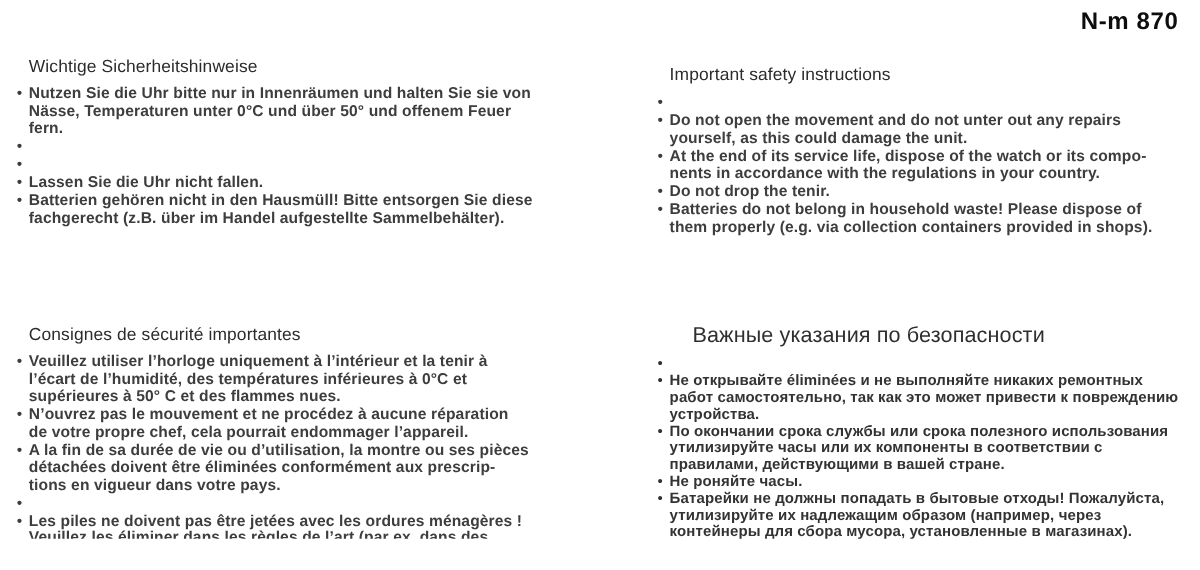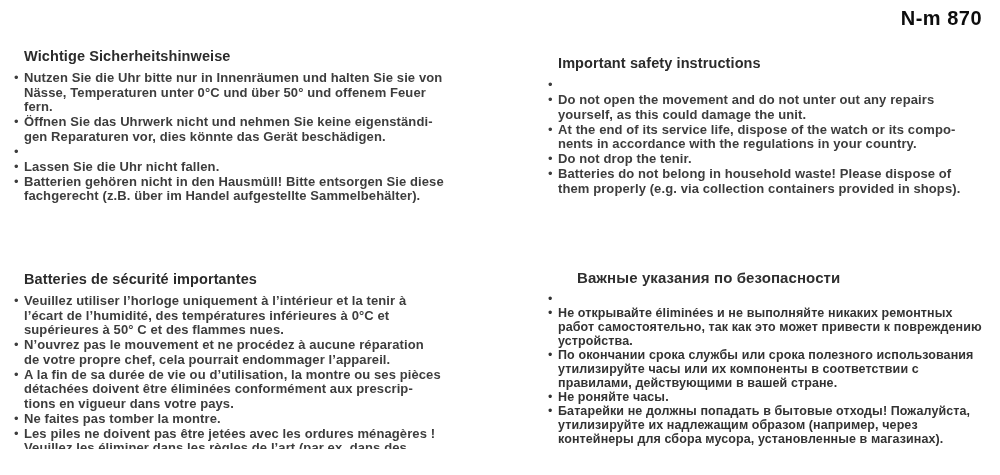--- a/index.html
+++ b/index.html
@@ -19,21 +19,21 @@
     top: 7px; right: 18px;
     font-size: 20px;
     font-weight: bold;
     color: #0d0d0d;
     letter-spacing: 0.5px;
   }
   .sec { position: absolute; }
   .sec h2 {
     margin: 0 0 7px 10px;
     font-size: 14.5px;
-    font-weight: bold;
+    font-weight: normal;
     color: #2b2b2b;
     letter-spacing: 0.1px;
   }
   .sec ul { list-style: none; margin: 0; padding: 0; }
   .sec li { display: flex; margin: 0 0 0.5px 0; }
   .bullet-dot {
     flex: 0 0 10px; width: 10px;
     font-size: 13px; line-height: 14.5px;
     color: #3d3d3d;
   }
@@ -41,21 +41,21 @@
     white-space: pre-line;
     font-size: 13px; line-height: 14.5px;
     color: #3d3d3d;
     letter-spacing: 0.1px;
     font-weight: bold;
   }
   #sec-german  { left: 14px;  top: 48px;  width: 462px; }
   #sec-english { left: 548px; top: 55px;  width: 448px; }
   #sec-french  { left: 14px;  top: 271px; width: 462px; }
   #sec-russian { left: 548px; top: 269px; width: 450px; }
-  #sec-russian h2 { font-size: 15px; color: #2f2f2f; padding-left: 19px; }
+  #sec-russian h2 { font-size: 18px; color: #2f2f2f; padding-left: 19px; }
   #sec-russian .bullet-text,
   #sec-russian .bullet-dot { font-size: 12.5px; line-height: 13.8px; color: #333333; }
 </style>
 </head>
 <body>
 
 <div class="page">
 
   <div class="model-number">N-m 870</div>
 
@@ -63,22 +63,20 @@
     <h2>Wichtige Sicherheitshinweise</h2>
     <ul>
         <li>
           <span class="bullet-dot">•</span>
           <span class="bullet-text">Nutzen Sie die Uhr bitte nur in Innenräumen und halten Sie sie von
 Nässe, Temperaturen unter 0°C und über 50° und offenem Feuer
 fern.</span>
         </li>
         <li>
           <span class="bullet-dot">•</span>
-          <span class="bullet-text">Öffnen Sie das Uhrwerk nicht und nehmen Sie keine eigenständi-
-gen Reparaturen vor, dies könnte das Gerät beschädigen.</span>
         </li>
         <li>
           <span class="bullet-dot">•</span>
         </li>
         <li>
           <span class="bullet-dot">•</span>
           <span class="bullet-text">Lassen Sie die Uhr nicht fallen.</span>
         </li>
         <li>
           <span class="bullet-dot">•</span>
@@ -110,42 +108,41 @@
         </li>
         <li>
           <span class="bullet-dot">•</span>
           <span class="bullet-text">Batteries do not belong in household waste! Please dispose of
 them properly (e.g. via collection containers provided in shops).</span>
         </li>
       </ul>
   </section>
 
   <section class="sec" id="sec-french">
-    <h2>Batteries de sécurité importantes</h2>
+    <h2>Consignes de sécurité importantes</h2>
     <ul>
         <li>
           <span class="bullet-dot">•</span>
           <span class="bullet-text">Veuillez utiliser l’horloge uniquement à l’intérieur et la tenir à
 l’écart de l’humidité, des températures inférieures à 0°C et
 supérieures à 50° C et des flammes nues.</span>
         </li>
         <li>
           <span class="bullet-dot">•</span>
           <span class="bullet-text">N’ouvrez pas le mouvement et ne procédez à aucune réparation
 de votre propre chef, cela pourrait endommager l’appareil.</span>
         </li>
         <li>
           <span class="bullet-dot">•</span>
           <span class="bullet-text">A la fin de sa durée de vie ou d’utilisation, la montre ou ses pièces
 détachées doivent être éliminées conformément aux prescrip-
 tions en vigueur dans votre pays.</span>
         </li>
         <li>
           <span class="bullet-dot">•</span>
-          <span class="bullet-text">Ne faites pas tomber la montre.</span>
         </li>
         <li>
           <span class="bullet-dot">•</span>
           <span class="bullet-text">Les piles ne doivent pas être jetées avec les ordures ménagères !
 Veuillez les éliminer dans les règles de l’art (par ex. dans des
 conteneurs de collecte mis à disposition dans le commerce).</span>
         </li>
       </ul>
   </section>
 

